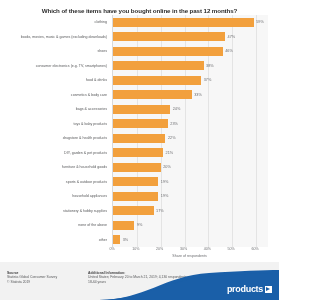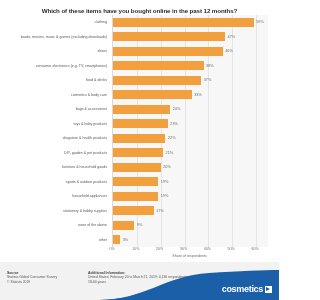--- a/index.html
+++ b/index.html
@@ -208,16 +208,16 @@
     <div>United States; February 20 to March 21, 2019; 4,130 respondents;</div>
     <div>18-64 years</div>
   </div>
   <div class="wave">
     <svg width="180" height="30" viewBox="0 0 180 30" xmlns="http://www.w3.org/2000/svg">
       <path d="M0,30 C45,30 65,6 110,3 C140,1 165,0 180,0 L180,30 Z" fill="#1a5fa8"></path>
       <path d="M0,30 C48,29 70,9 112,6 C142,4 166,3 180,3 L180,30 Z" fill="#1a5fa8"></path>
     </svg>
   </div>
   <div class="statista-logo">
-    <span>cosmetics</span>
+    <span>products</span>
     <span class="logo-mark"></span>
   </div>
 </div>
 
 </body></html>

